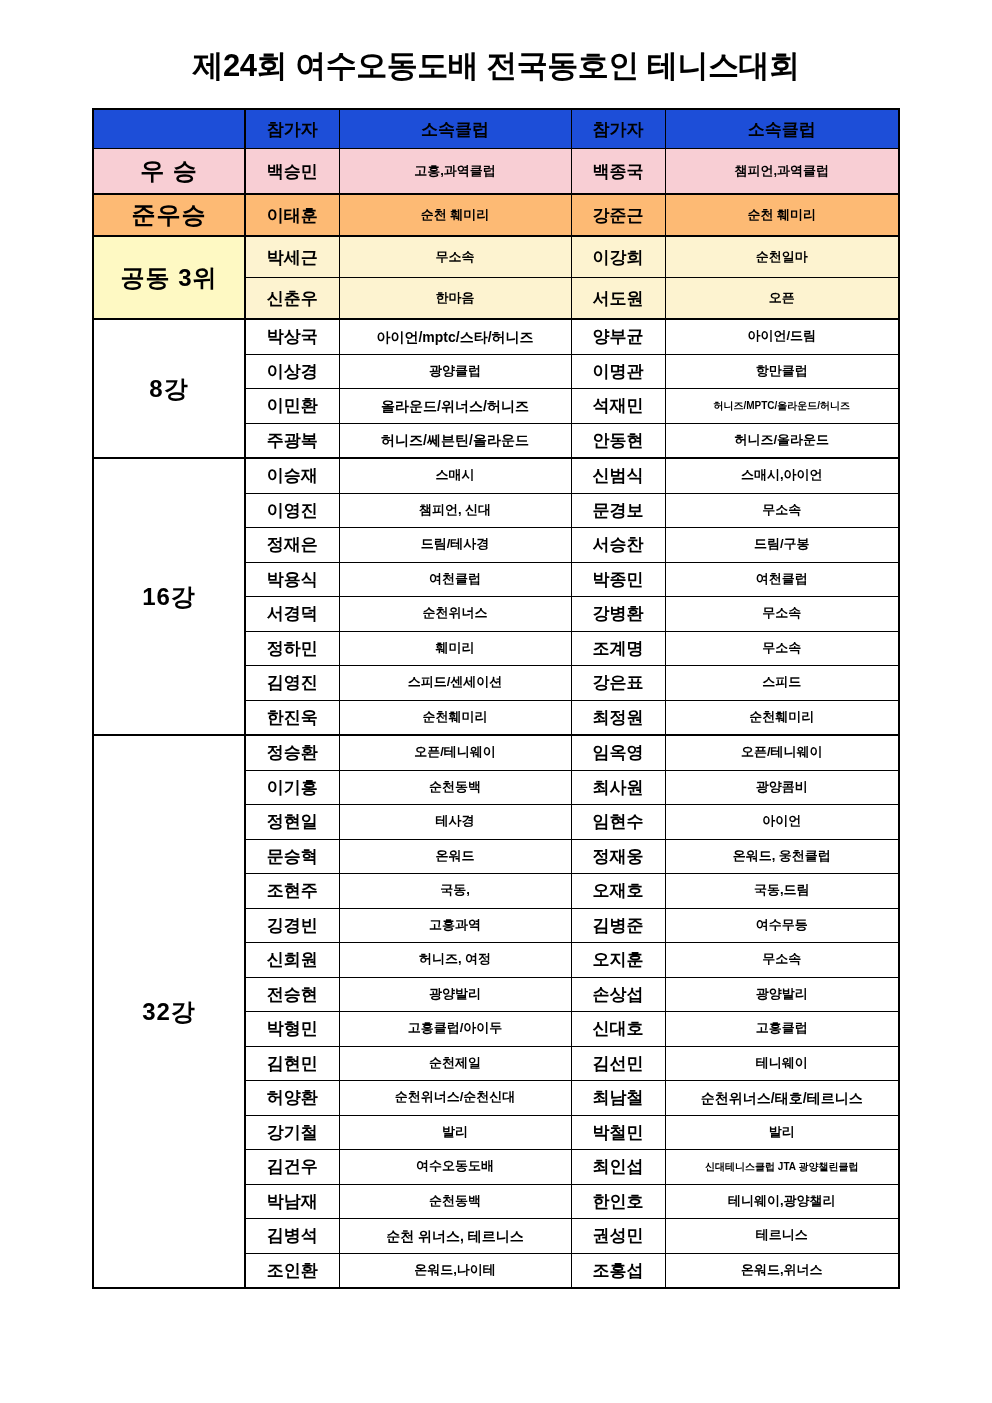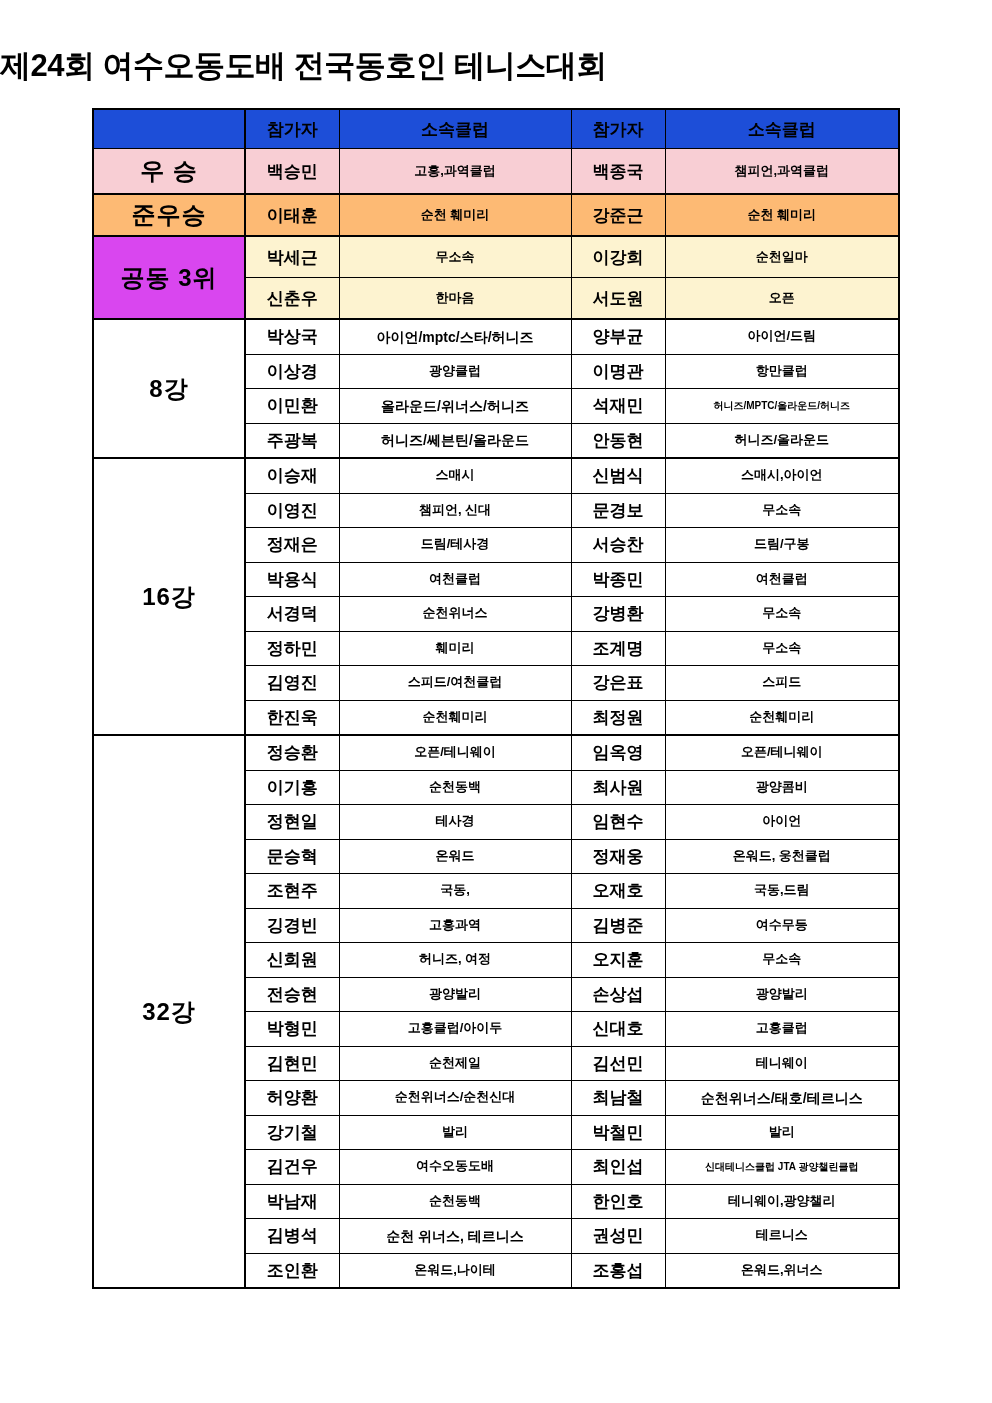--- a/index.html
+++ b/index.html
@@ -14,20 +14,21 @@
     color: #000000;
     position: relative;
   }
   .page {
     width: 992px;
     height: 1403px;
     box-sizing: border-box;
     padding: 44px 0 0 0;
   }
   .title {
+    text-align: center;
     font-size: 31px;
     font-weight: bold;
     line-height: 1.42;
     letter-spacing: -0.5px;
     margin: 0 0 20px 0;
     color: #000;
   }
   .title .line2 { display: block; }
 
   table.results {
@@ -68,21 +69,21 @@
     font-weight: bold;
     padding: 0 4px;
     line-height: 1.15;
   }
   .club.small { font-size: 14px; }
   .club.xsmall { font-size: 10px; }
 
   tr.row-win td   { background: #f8ced4; height: 44px; }
   tr.row-ru td    { background: #fdba74; height: 40px; }
   tr.row-third td { background: #fdf3d0; height: 40px; }
-  tr.row-third td.rank-cell { background: #d946ef; margin-left: 44px; }
+  tr.row-third td.rank-cell { background: #fef9c3; margin-left: 44px; }
   tr.row-plain td { background: #ffffff; height: 33.5px; }
 
   .thick-top    { border-top: 2.5px solid #000 !important; }
   .thick-right  { border-right: 2.5px solid #000 !important; }
 </style>
 </head>
 <body>
 
 <div class="page">
 
@@ -190,21 +191,21 @@
           <td class="club">무소속</td>
         </tr>
         <tr class="row-plain">
           <td class="player">정하민</td>
           <td class="club">훼미리</td>
           <td class="player">조계명</td>
           <td class="club">무소속</td>
         </tr>
         <tr class="row-plain">
           <td class="player">김영진</td>
-          <td class="club">스피드/여천클럽</td>
+          <td class="club">스피드/센세이션</td>
           <td class="player">강은표</td>
           <td class="club">스피드</td>
         </tr>
         <tr class="row-plain">
           <td class="player">한진욱</td>
           <td class="club">순천훼미리</td>
           <td class="player">최정원</td>
           <td class="club">순천훼미리</td>
         </tr>
         <tr class="row-plain">

